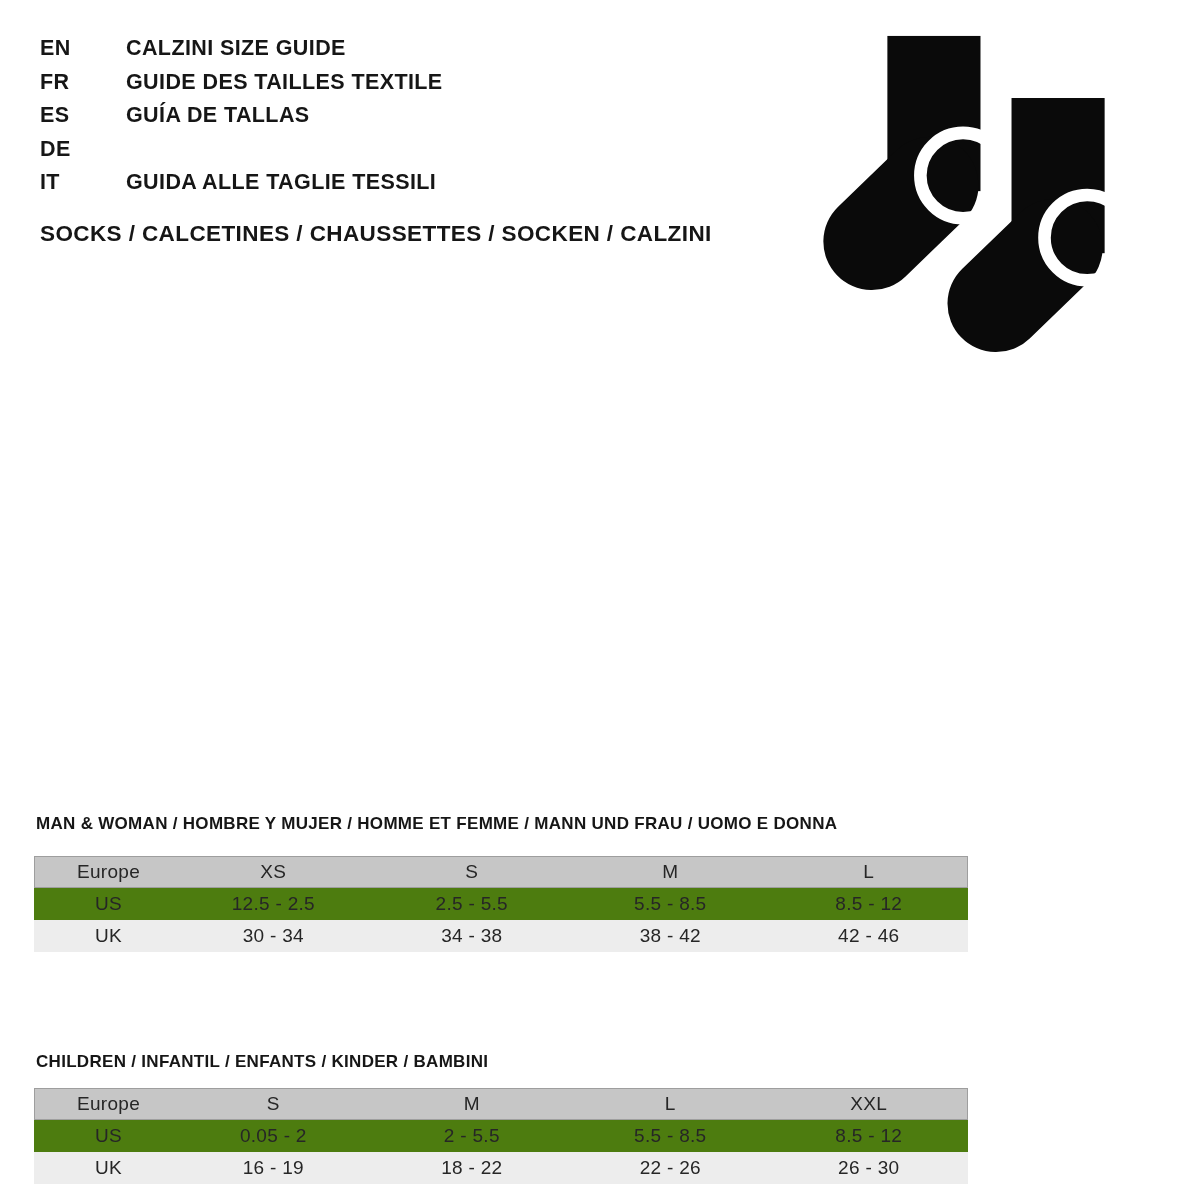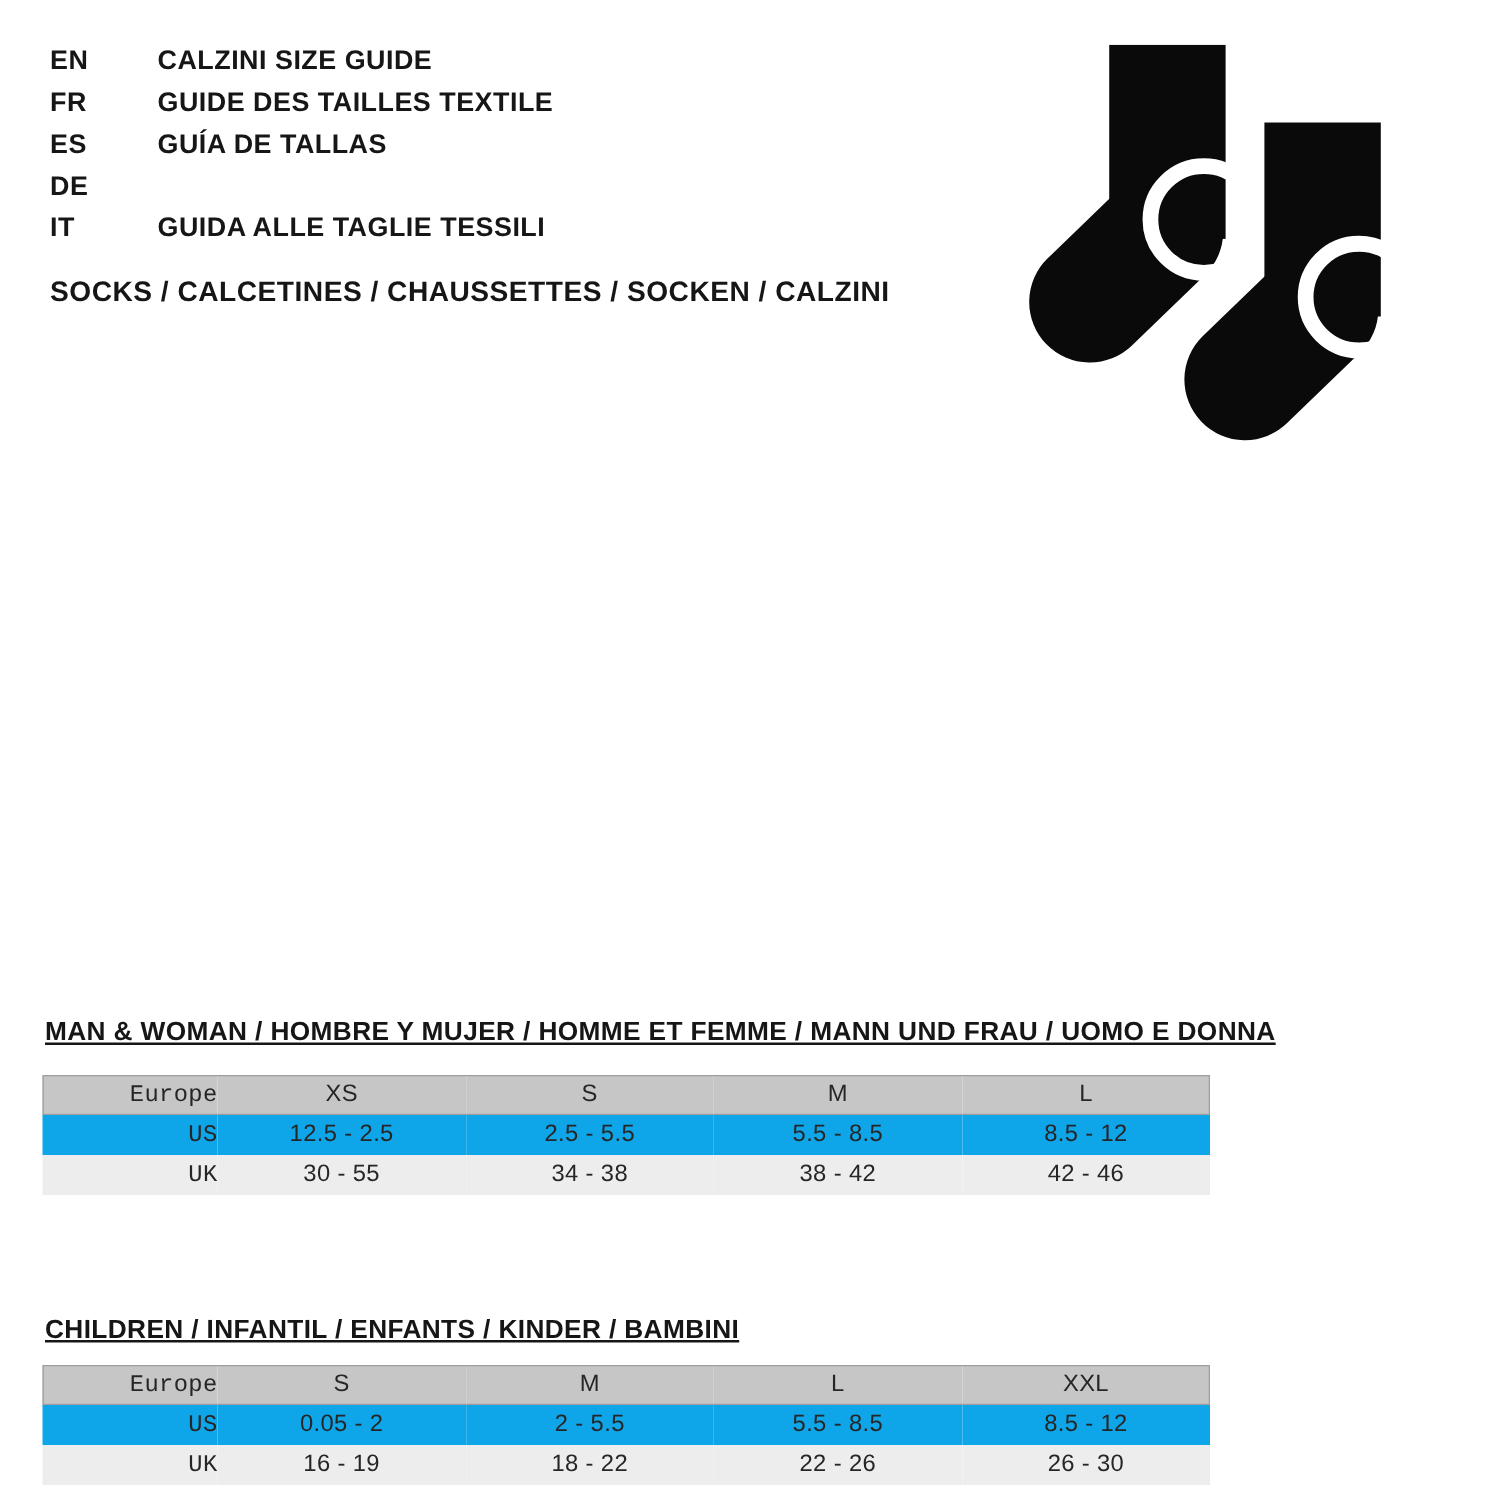--- a/index.html
+++ b/index.html
@@ -33,43 +33,43 @@
   }
 
   
   .socks-icon { position: absolute; left: 817px; top: 34px; }
 
   
   .size-section { position: absolute; left: 34px; width: 934px; }
   .section-man   { top: 814px; }
   .section-child { top: 1052px; }
   .size-title {
-    font-weight: bold; font-size: 21px; letter-spacing: 0.3px;
-    white-space: nowrap; margin: 0 0 0 2px; text-decoration: underline;
+    font-weight: bold; font-size: 17px; letter-spacing: 0.3px;
+    white-space: nowrap; margin: 0 0 0 2px;
   }
   .size-table {
     width: 934px; border-collapse: collapse; table-layout: fixed;
     font-size: 19px; letter-spacing: 0.3px; color: #262626;
   }
   .t1 .size-table { margin-top: 22px; }
   .t2 .size-table { margin-top: 16px; }
   .size-table col.c-label { width: 15%; }
   .size-table col.c-size  { width: 21.25%; }
   .size-table th, .size-table td {
     height: 32px; padding: 0; font-weight: normal; vertical-align: middle;
     text-align: center;
   }
   .size-table th:first-child, .size-table td:first-child {
-    text-align: right; padding-left: 9px; font-family: Liberation Mono, monospace;
+    text-align: center; padding-left: 9px;
   }
   .size-table thead tr {
     background: #c6c6c6;
     outline: 1px solid #9e9e9e; outline-offset: -1px;
   }
-  .size-table tbody tr.row-even { background: #0ea5e9; margin-top: 48px; }
+  .size-table tbody tr.row-even { background: #4d7c0f; margin-top: 48px; }
   .size-table tbody tr.row-odd  { background: #ededed; }
 </style>
 </head>
 <body>
 
 <div id="page">
 
   <div class="lang-block">
     <div class="lang-row">
       <span class="lang-code">EN</span>
@@ -133,21 +133,21 @@
       <tbody>
         <tr class="row-even">
           <td>US</td>
           <td>12.5 - 2.5</td>
           <td>2.5 - 5.5</td>
           <td>5.5 - 8.5</td>
           <td>8.5 - 12</td>
         </tr>
         <tr class="row-odd">
           <td>UK</td>
-          <td>30 - 55</td>
+          <td>30 - 34</td>
           <td>34 - 38</td>
           <td>38 - 42</td>
           <td>42 - 46</td>
         </tr>
       </tbody>
     </table>
   </div>
 
   <div class="size-section section-child t2">
     <div class="size-title">CHILDREN / INFANTIL / ENFANTS / KINDER / BAMBINI</div>

